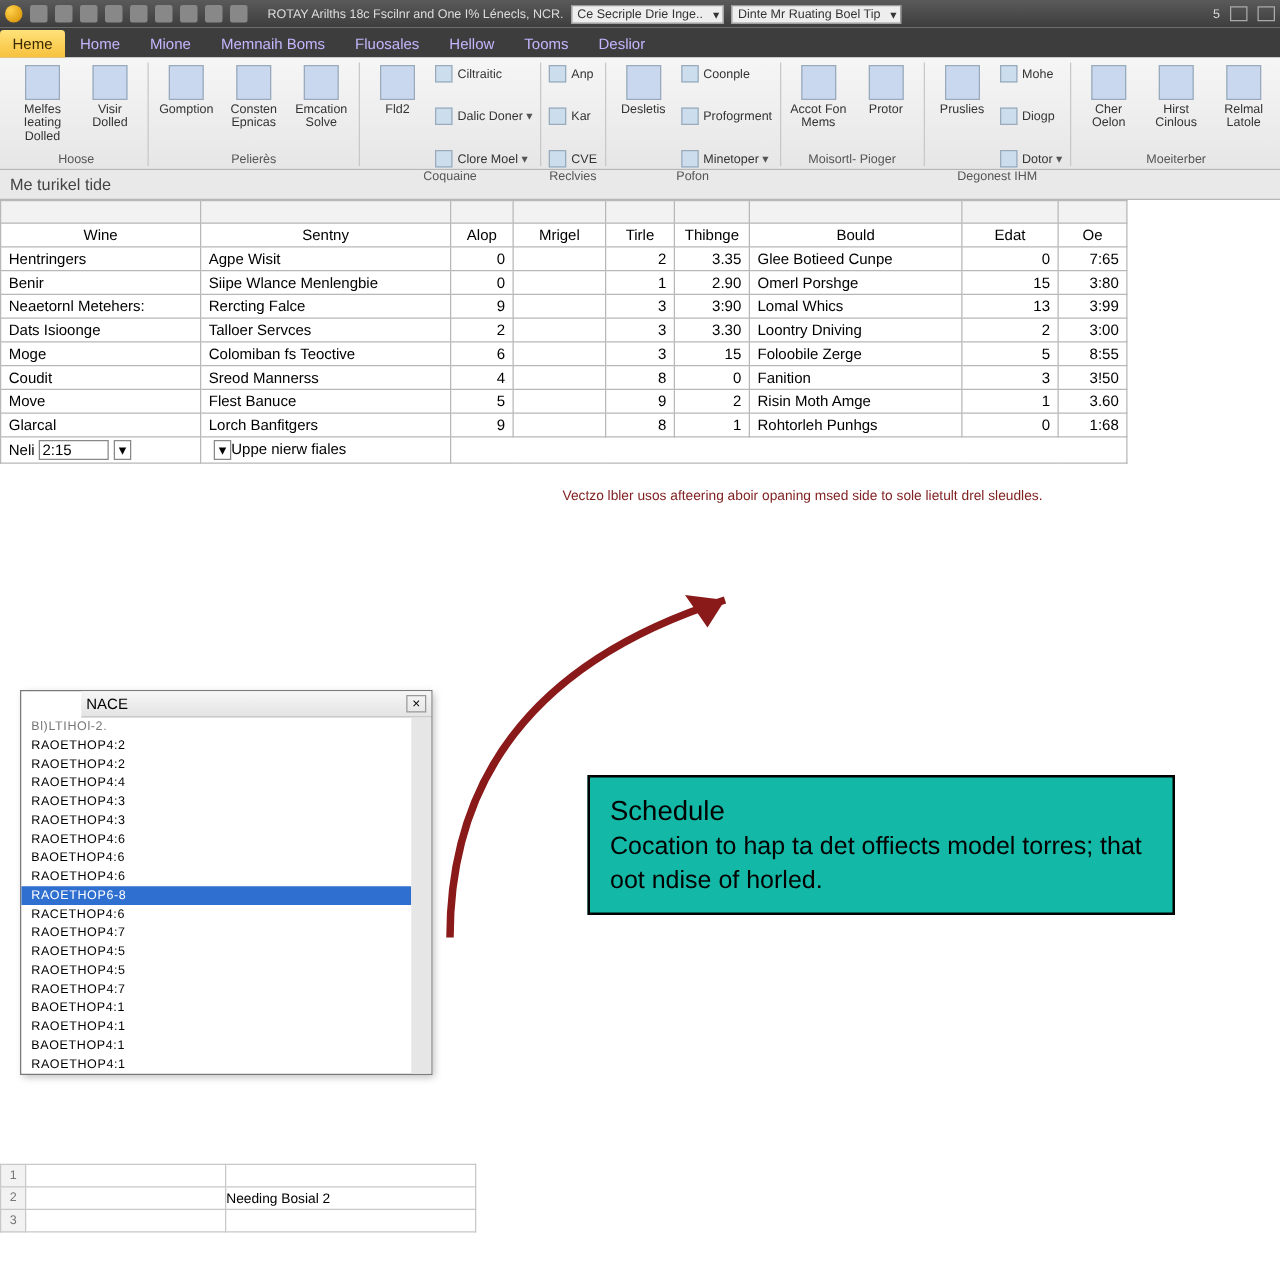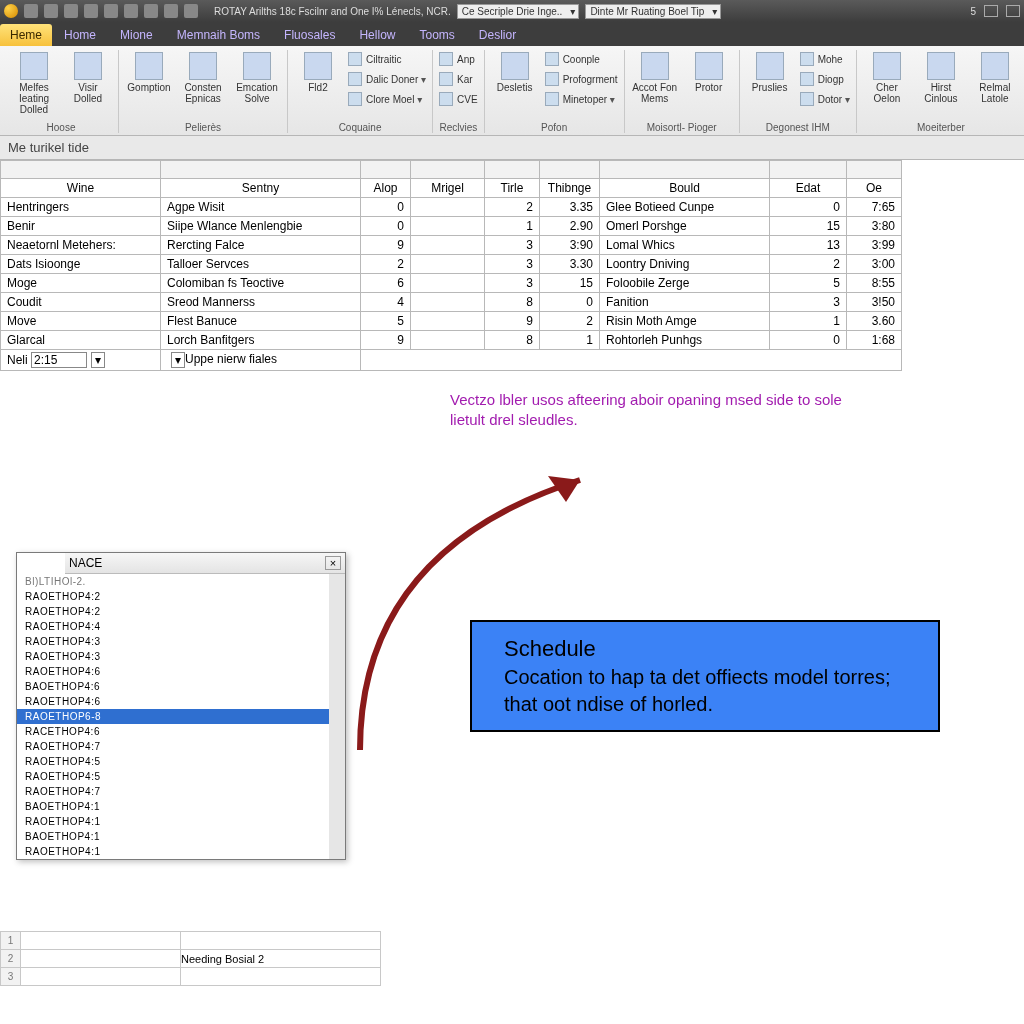--- a/index.html
+++ b/index.html
@@ -20,21 +20,21 @@
 .tabs .filetab { background: linear-gradient(#ffe27a,#f7c13c); color: #3a2a00; padding: 4px 10px; font-size: 12px; border-top-left-radius: 3px; border-top-right-radius: 3px; }
 .tabs .tab { color: #c4b5fd; padding: 4px 12px; font-size: 12px; }
 
 
 .ribbon { background: linear-gradient(#f6f6f6,#e6e6e6); border-bottom: 1px solid #b6b6b6; display: flex; padding: 4px 4px 2px 4px; height: 90px; }
 .group { border-right: 1px solid #c8c8c8; padding: 2px 6px 0 6px; display: flex; flex-direction: column; }
 .group .items { display: flex; gap: 6px; flex: 1; }
 .grouplabel { text-align: center; font-size: 10px; color: #555; margin-top: 2px; }
 .bigbtn { display: flex; flex-direction: column; align-items: center; width: 48px; font-size: 10px; color: #333; line-height: 1.1; text-align: center; cursor: default; }
 .bigbtn .ico { width: 28px; height: 28px; background: #c9d8ef; border: 1px solid #9ab; margin-bottom: 2px; }
-.smallstack { display: flex; flex-direction: column; gap: 6px; }
+.smallstack { display: flex; flex-direction: column; gap: 20px; }
 .smallbtn { display: flex; align-items: center; gap: 4px; font-size: 10px; color: #333; white-space: nowrap; }
 .smallbtn .ico { width: 14px; height: 14px; background: #cde; border: 1px solid #9ab; }
 .smallbtn .dd::after { content: " ▾"; color: #555; }
 
 
 .formulabar { background: #e9e9e9; border-bottom: 1px solid #b6b6b6; padding: 4px 8px; font-size: 13px; color: #444; }
 
 
 .sheet { position: relative; }
 .gridtable { border-collapse: collapse; font-size: 12px; }
@@ -54,22 +54,22 @@
 .listpop { position: absolute; left: 16px; top: 392px; width: 330px; background: #fff; border: 1px solid #7a7a7a; box-shadow: 2px 2px 6px rgba(0,0,0,.25); }
 .listpop .hdr { display: flex; align-items: center; background: linear-gradient(#f6f6f6,#e4e4e4); border-bottom: 1px solid #bbb; padding: 3px 4px; font-size: 12px; margin-left: 48px; }
 .listpop .hdr .x { margin-left: auto; border: 1px solid #999; width: 16px; height: 14px; text-align: center; line-height: 12px; font-size: 11px; }
 .listpop .body { max-height: 560px; overflow: hidden; border-right: 16px solid #e6e6e6; position: relative; }
 .listpop .body::after { content: ""; position: absolute; right: -12px; top: 4px; width: 8px; height: 60px; background: #bfbfbf; border: 1px solid #9a9a9a; }
 .listpop .item { padding: 2px 8px; font-size: 10px; letter-spacing: .5px; }
 .listpop .item.first { color: #777; }
 .listpop .item.sel { background: #2f6fd0; color: #fff; }
 
 
-.ann-text { position: absolute; font-size: 15px; color: #a21caf; line-height: 1.35; }
-.callout { position: absolute; border: 2px solid #000; background: #3b82f6; padding: 12px 32px; font-size: 20px; line-height: 1.35; }
+.ann-text { position: absolute; font-size: 11px; color: #7f1d1d; line-height: 1.35; }
+.callout { position: absolute; border: 2px solid #000; background: #14b8a6; padding: 12px 16px; font-size: 20px; line-height: 1.35; }
 .callout .title { font-size: 22px; }
 .arrow { position: absolute; pointer-events: none; }
 </style>
 </head>
 <body>
 
 <div class="titlebar">
   <span class="qat-icon orb"></span>
   <span class="qat-icon"></span>
   <span class="qat-icon"></span>

